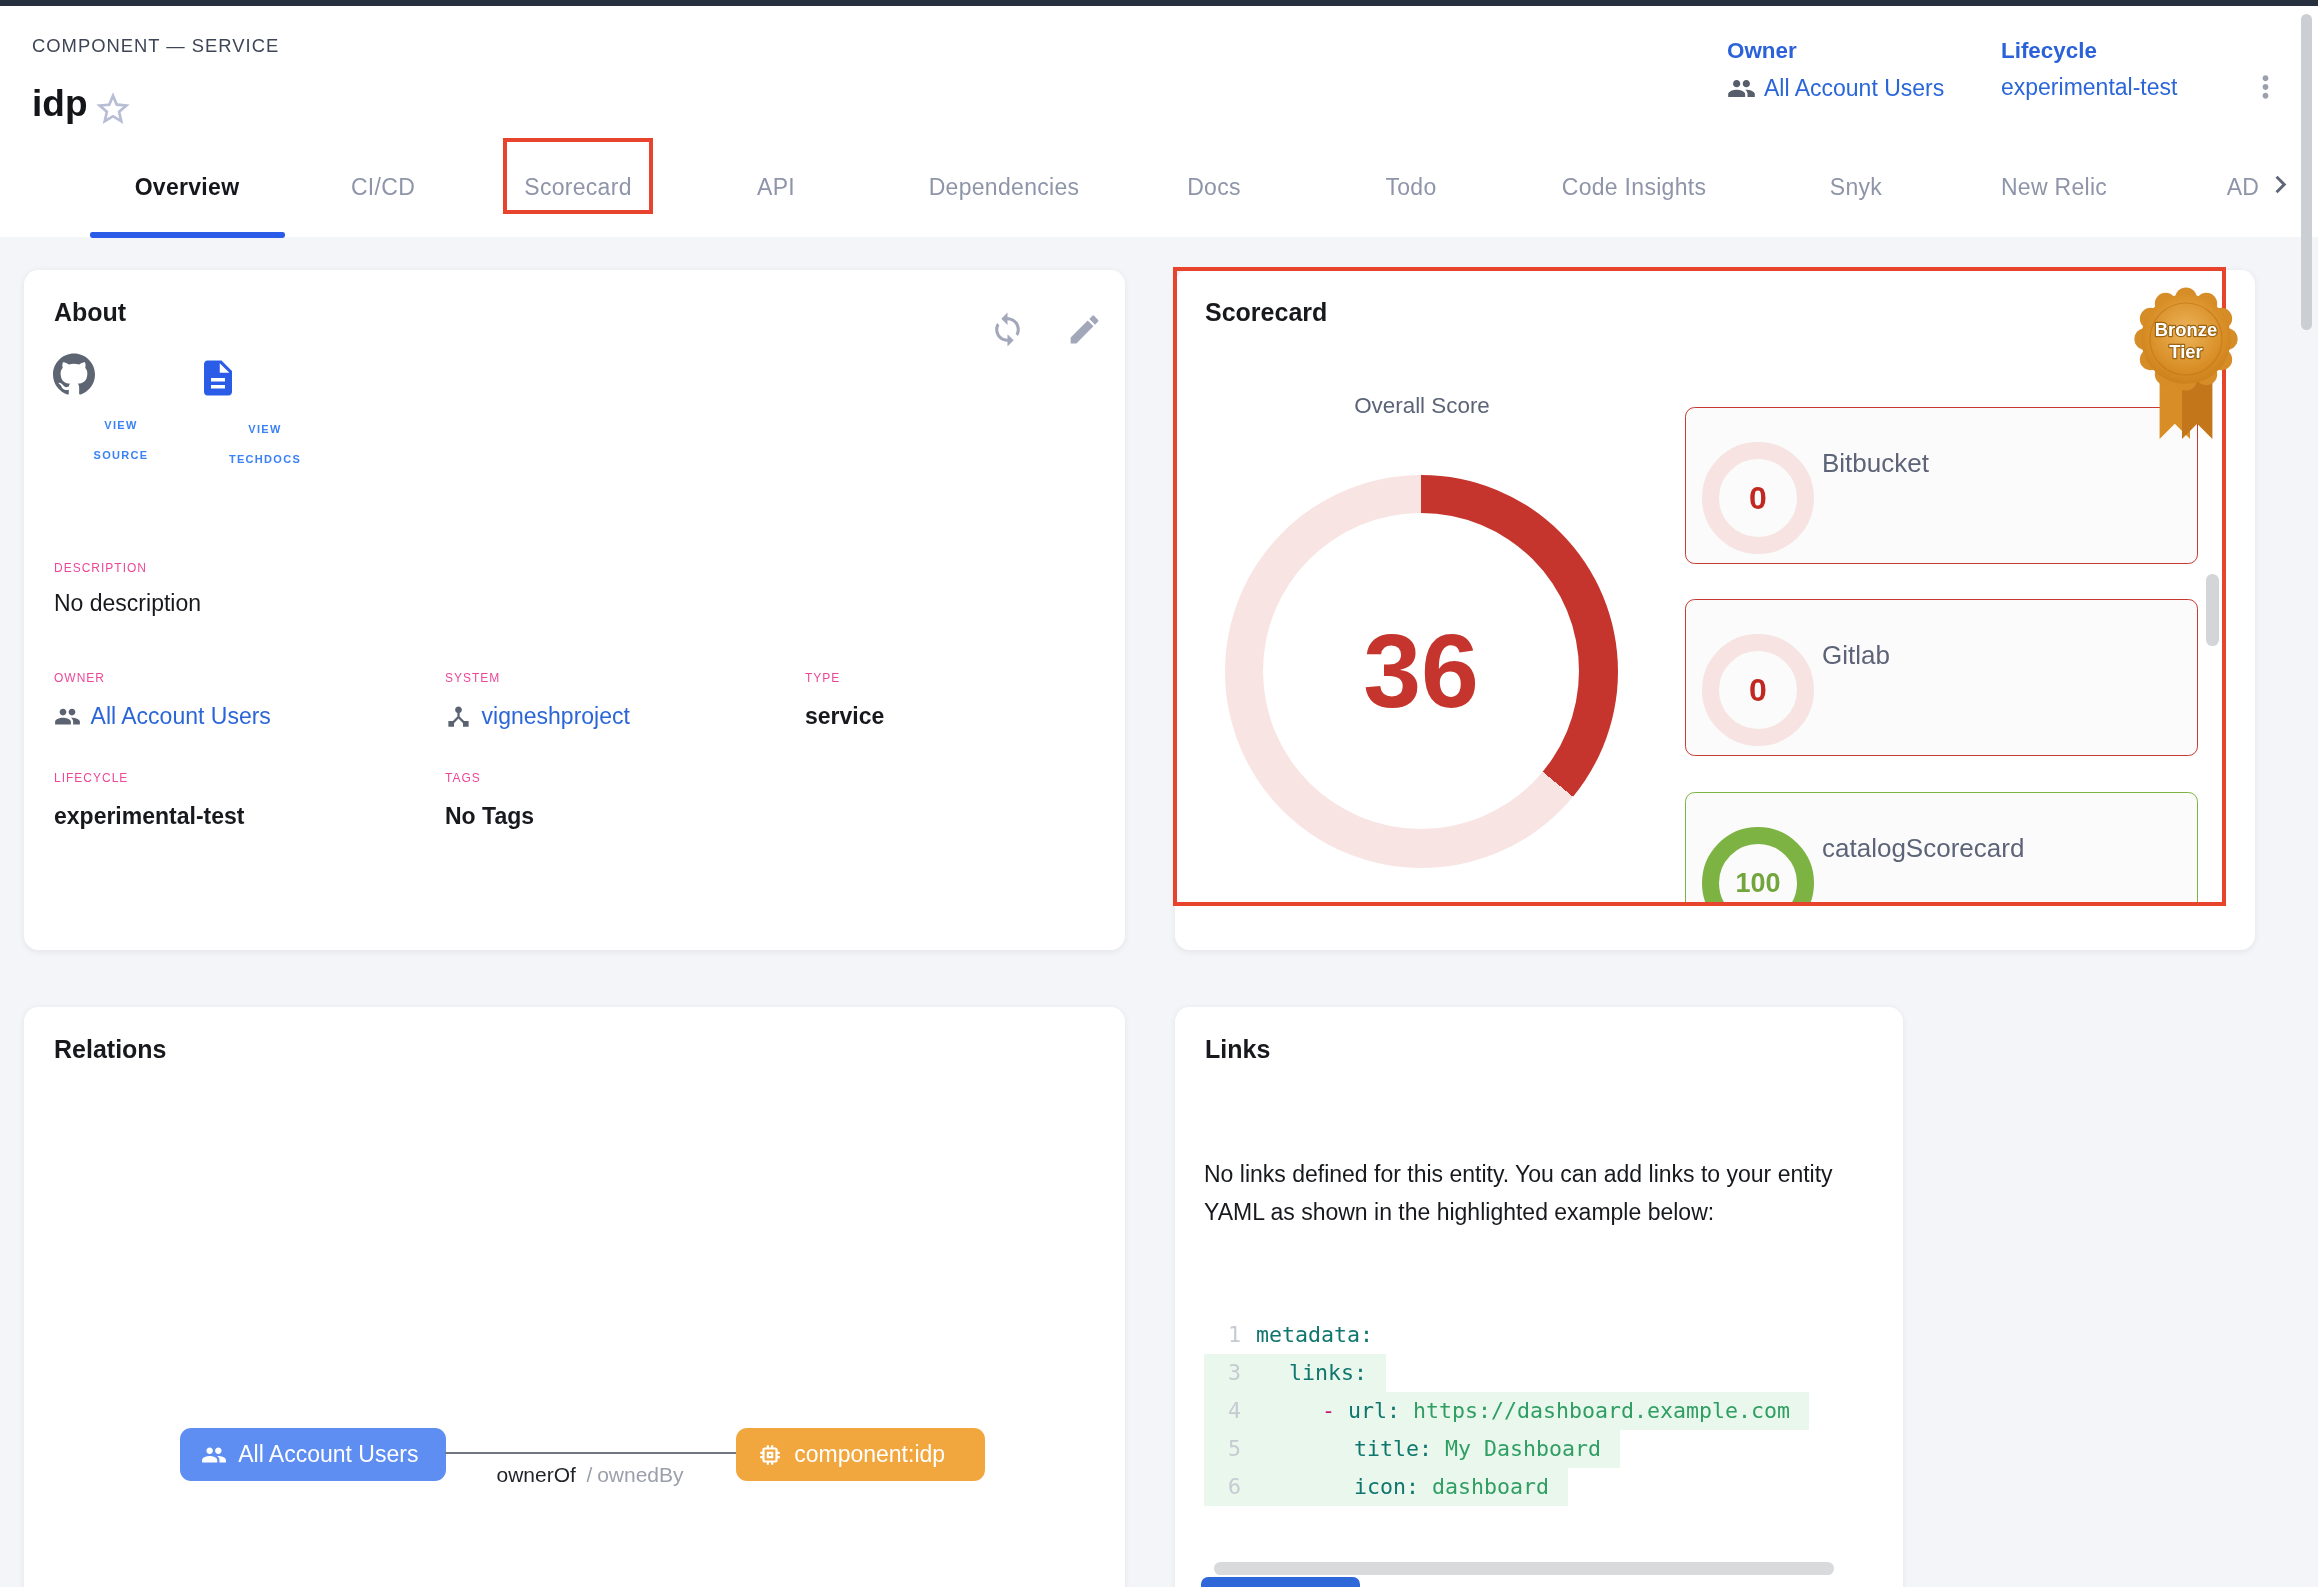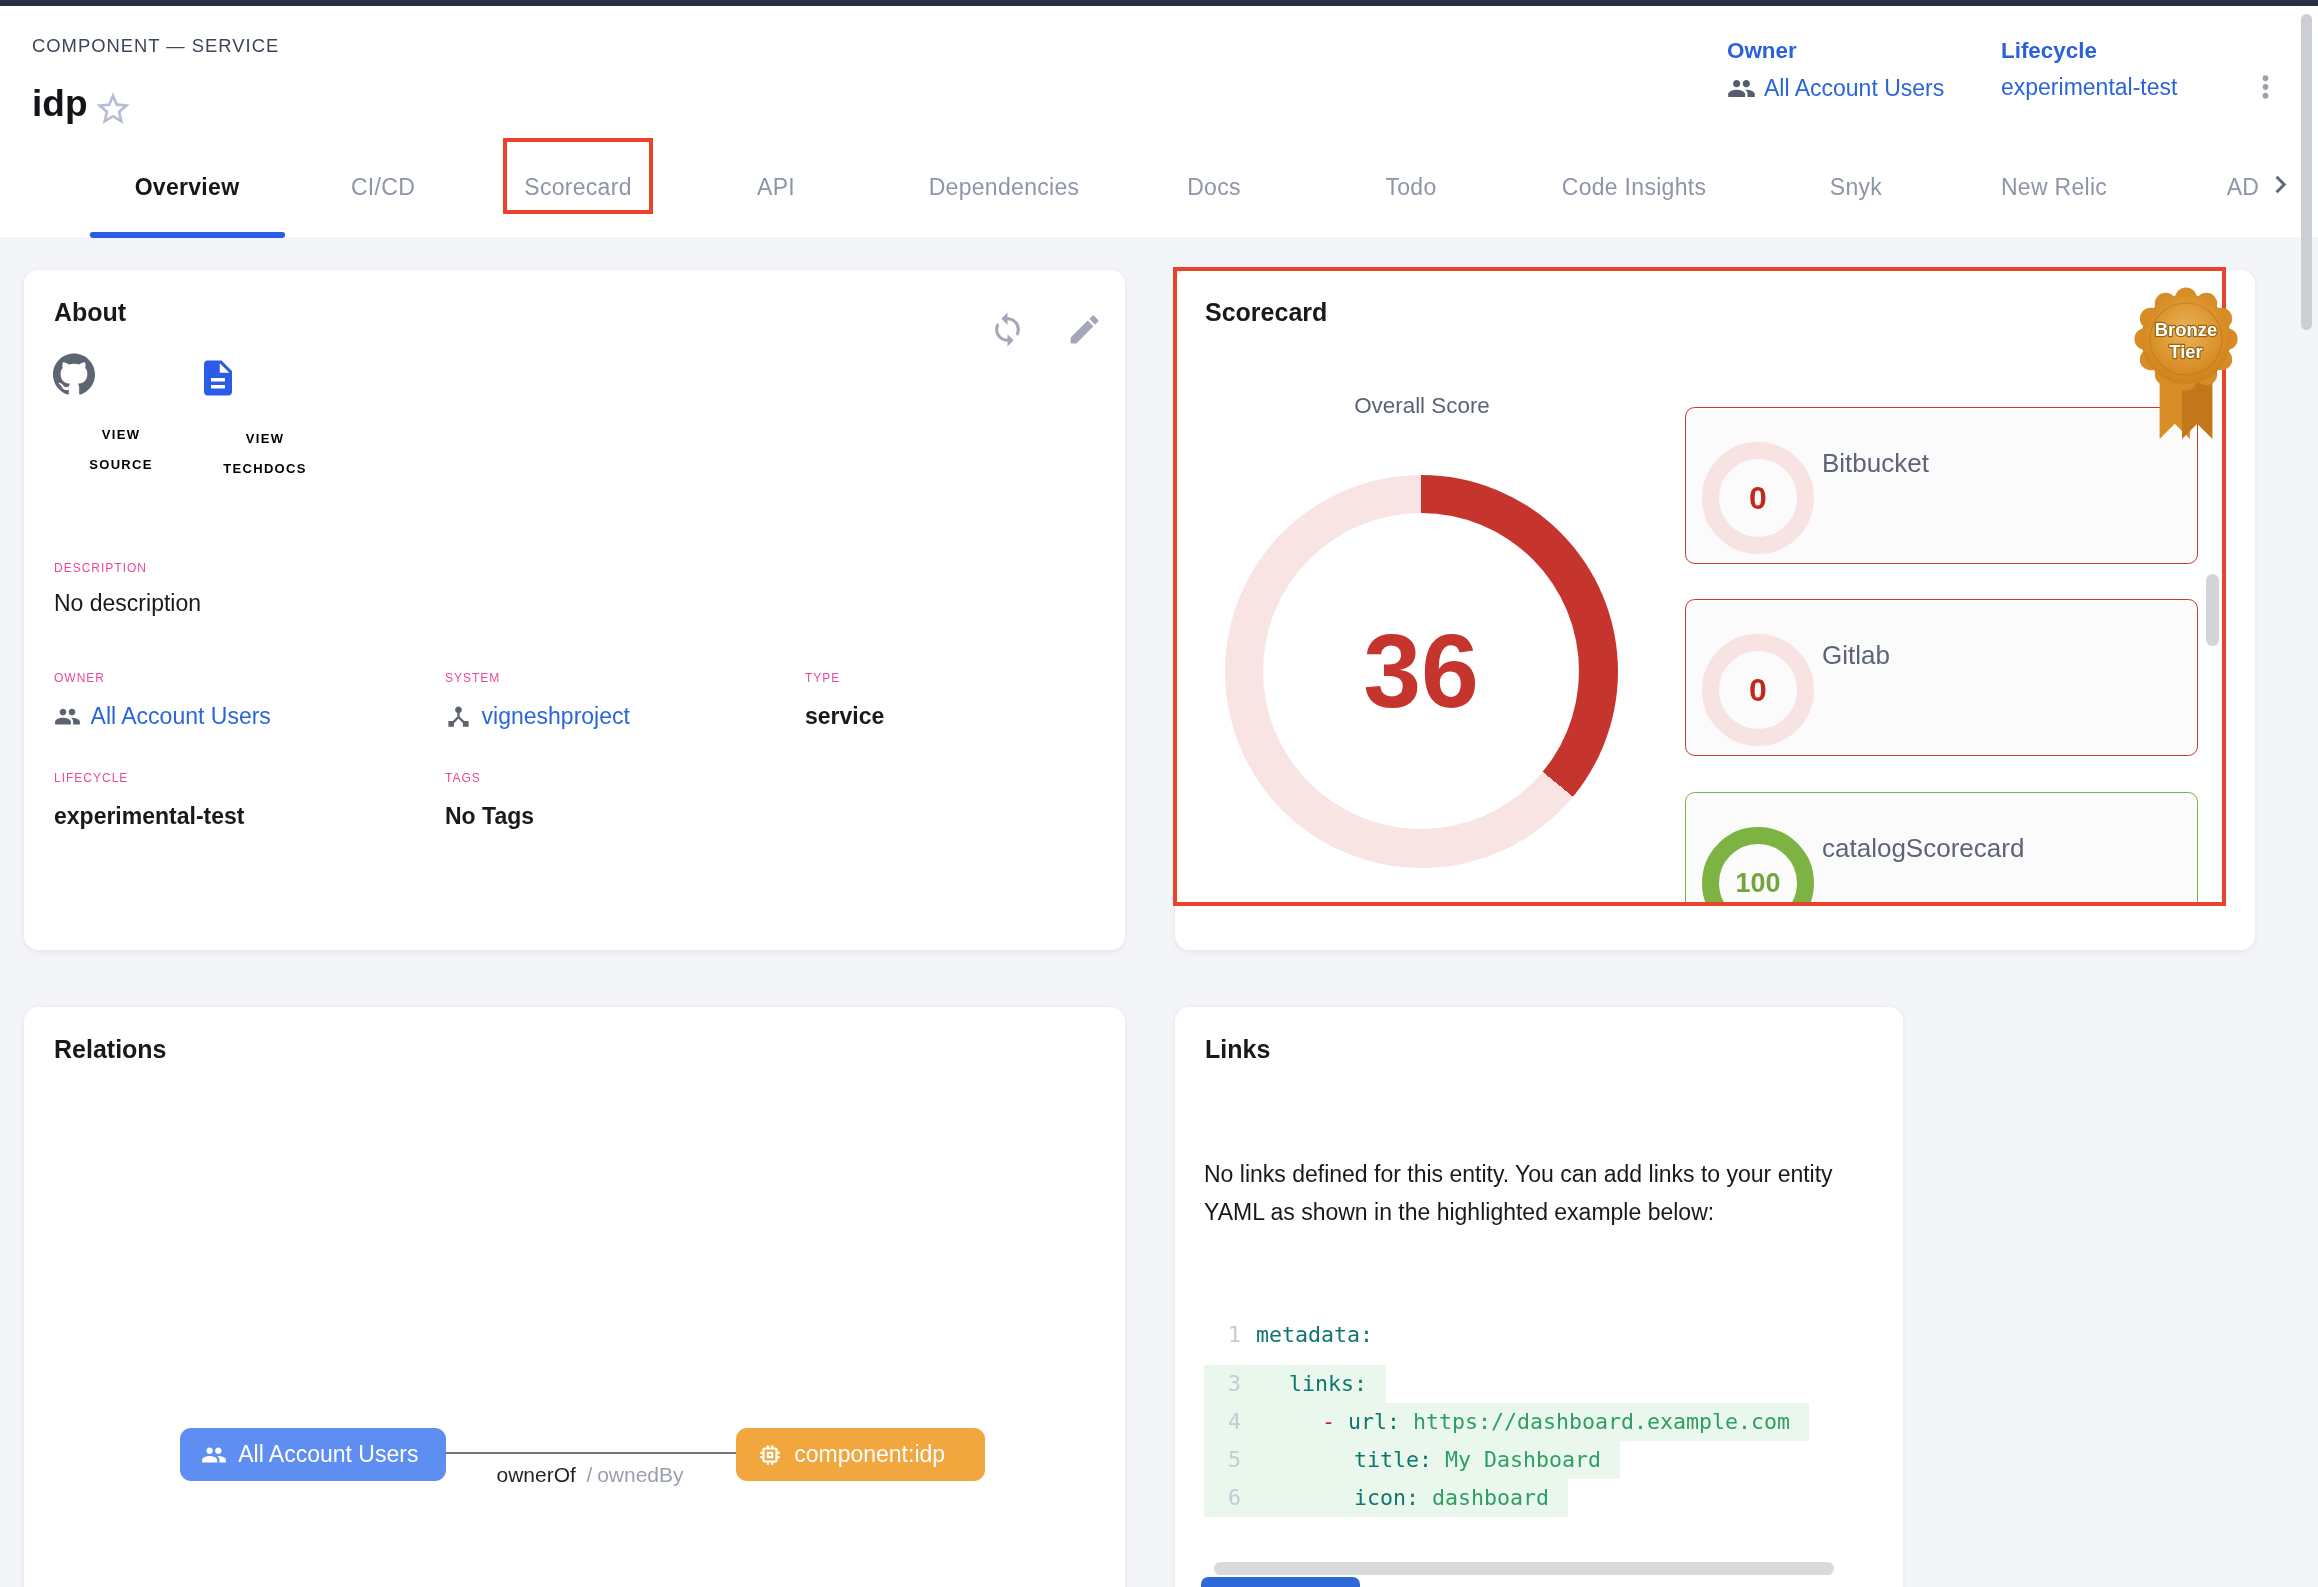--- a/index.html
+++ b/index.html
@@ -42,22 +42,22 @@
   .card{background:#fff;border-radius:14.4px;box-shadow:0 1.6px 6.4px rgba(25,35,60,.07);}
   .card-title{position:absolute;left:30px;top:28px;font-size:25px;font-weight:700;color:#17191d;}
 
   #about-card{left:24px;top:270px;width:1101px;height:680px;}
   #about-refresh{left:965px;top:41px;width:37px;height:37px;color:#a2a7ba;cursor:pointer;}
   #about-edit{left:1042px;top:41px;width:37px;height:37px;color:#a2a7ba;cursor:pointer;}
   .about-action{position:absolute;width:136px;text-align:center;cursor:pointer;}
   #view-source{left:29px;top:83px;}
   #view-techdocs{left:173px;top:87px;}
   .about-action .aicon{width:42px;height:42px;margin:0 auto;}
-  .about-action .alabel{margin-top:25px;font-size:13px;font-weight:700;letter-spacing:1.3px;
-     color:#000000;line-height:30px;white-space:pre-line;}
+  .about-action .alabel{margin-top:15px;font-size:11px;font-weight:700;letter-spacing:1.3px;
+     color:#3b82f6;line-height:30px;white-space:pre-line;}
   .fld-label{position:absolute;font-size:12px;font-weight:500;letter-spacing:1px;color:#ec4899;}
   .fld-value{position:absolute;font-size:23px;color:#17191d;display:flex;align-items:center;gap:9.6px;}
   .fld-value.bold{font-weight:700;}
   .fld-value .link{color:#2b66d9;cursor:pointer;}
   .sm-icon{width:27px;height:27px;color:#5b6270;flex:0 0 auto;}
 
   #scorecard-card{left:1175px;top:270px;width:1080px;height:680px;}
   #overall-label{left:1316px;top:393px;width:212px;text-align:center;font-size:22.4px;
      font-weight:500;color:#5b6378;z-index:30;}
   #donut{left:1225px;top:475px;width:393px;height:393px;border-radius:50%;z-index:30;}
@@ -91,21 +91,21 @@
   #rel-edge-label{left:422px;top:456px;width:288px;text-align:center;font-size:21px;white-space:nowrap;}
   #rel-edge-label .fwd{color:#1f2328;font-weight:500;}
   #rel-edge-label .sep,#rel-edge-label .rev{color:#9aa0ab;}
 
   #links-card{left:1175px;top:1007px;width:728px;height:609px;}
   #links-empty{position:absolute;left:29px;top:148px;width:659px;font-size:23px;line-height:38px;color:#17191d;}
   #code-block{position:absolute;left:29px;top:309px;width:665px;height:228px;overflow:hidden;
      font-family:"DejaVu Sans Mono",monospace;font-size:21.6px;}
   .crow{height:38px;line-height:38px;white-space:nowrap;}
   .cline{display:inline-block;height:38px;padding-right:19px;}
-  .cline.hl{background:#e9f7ec;margin-top:11px;}
+  .cline.hl{background:#e9f7ec;}
   .lno{display:inline-block;width:37px;text-align:right;color:#c6cad2;}
   .ctext{margin-left:15px;color:#24292e;}
   .ctext .key{color:#0f766e;}
   .ctext .val{color:#2f9e63;}
   .ctext .dash{color:#c2186b;}
   #code-hscrollbar{position:absolute;left:39px;top:555px;width:620px;height:13px;border-radius:6.4px;
      background:#d9dadc;cursor:pointer;}
   #links-button{position:absolute;left:26.4px;top:570px;width:159px;height:35px;border-radius:7.2px;
      background:#2f68d9;border:none;cursor:pointer;}
 

